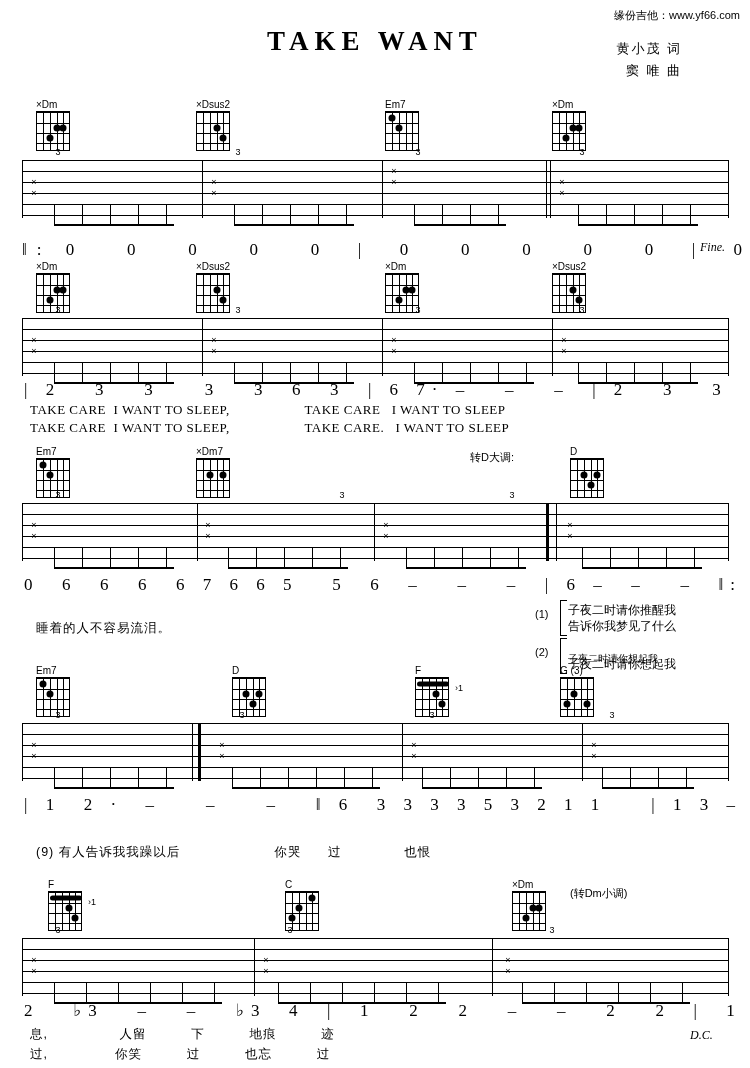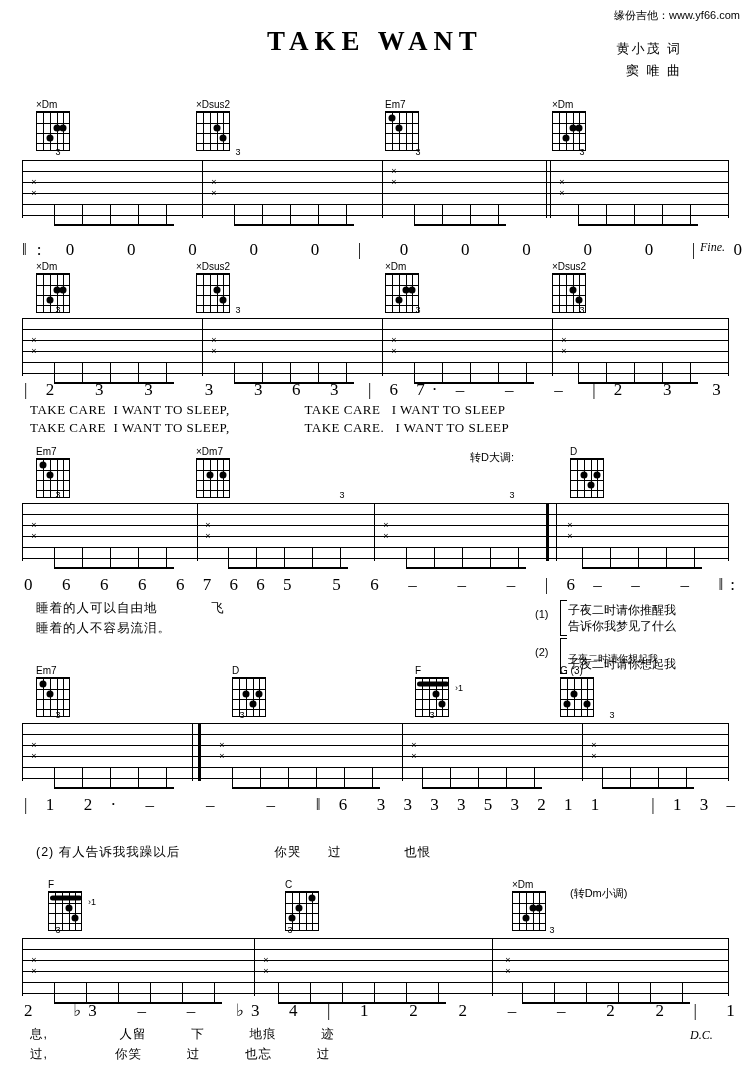--- a/index.html
+++ b/index.html
@@ -520,21 +520,20 @@
     <div class="tabstem" style="left:616px; top:44px; height:22px"></div>
     <div class="tabstem" style="left:644px; top:44px; height:22px"></div>
     <div class="tabstem" style="left:672px; top:44px; height:22px"></div>
     <div class="beam" style="left:32px; top:64px; width:120px"></div>
     <div class="beam" style="left:206px; top:64px; width:120px"></div>
     <div class="beam" style="left:384px; top:64px; width:120px"></div>
     <div class="beam" style="left:560px; top:64px; width:120px"></div>
   </div>
 
   <div class="numrow" style="left:24px; top:575px; letter-spacing:7px;">0  6  6  6  6 7 6 6 5   5  6  –   –   –  | 6 –  –   –  ‖: 0   3 3 3 3 5 3 2 1 1</div>
-  <div class="lyricrow" style="left:36px; top:600px; letter-spacing:1px;">睡着的人可以自由地            飞</div>
   <div class="lyricrow" style="left:36px; top:620px; letter-spacing:1px;">睡着的人不容易流泪。</div>
 
   <div class="endingnum" style="left:535px; top:608px;">(1)</div>
   <div class="lyricrow" style="left:568px; top:602px; font-size:12px;">子夜二时请你推醒我</div>
   <div class="lyricrow" style="left:568px; top:618px; font-size:12px;">告诉你我梦见了什么</div>
   <div style="position:absolute; left:560px; top:600px; width:6px; height:34px; border:1px solid #000; border-right:none;"></div>
 
   <div class="endingnum" style="left:535px; top:646px;">(2)</div>
   <div class="lyricrow" style="left:568px; top:652px; font-size:10px;">子夜二时请你想起我</div>
   <div class="lyricrow" style="left:568px; top:656px; font-size:12px;">子夜二时请你想起我</div>
@@ -646,21 +645,21 @@
     <div class="tabstem" style="left:608px; top:44px; height:22px"></div>
     <div class="tabstem" style="left:636px; top:44px; height:22px"></div>
     <div class="tabstem" style="left:664px; top:44px; height:22px"></div>
     <div class="beam" style="left:32px; top:64px; width:120px"></div>
     <div class="beam" style="left:210px; top:64px; width:148px"></div>
     <div class="beam" style="left:400px; top:64px; width:120px"></div>
     <div class="beam" style="left:580px; top:64px; width:92px"></div>
   </div>
 
   <div class="numrow" style="left:24px; top:795px; letter-spacing:7px;">| 1  2 ·  –    –    –   ‖ 6  3 3 3 3 5 3 2 1 1    | 1 3 –  – 0 4  4 4   – 4  –  –  4  5 |</div>
-  <div class="lyricrow" style="left:36px; top:844px; letter-spacing:1px;">(2) 有人告诉我我躁以后                     你哭      过              也恨</div>
+  <div class="lyricrow" style="left:36px; top:844px; letter-spacing:1px;">(9) 有人告诉我我躁以后                     你哭      过              也恨</div>
 
   <div class="chord" style="left:48px; top:880px;">
     <div class="cname">F</div>
     <div class="grid">
       <div class="v" style="left:6px"></div>
         <div class="v" style="left:13px"></div>
       <div class="v" style="left:20px"></div>
         <div class="v" style="left:26px"></div>
       <div class="h" style="top:10px"></div>
         <div class="h" style="top:20px"></div>

